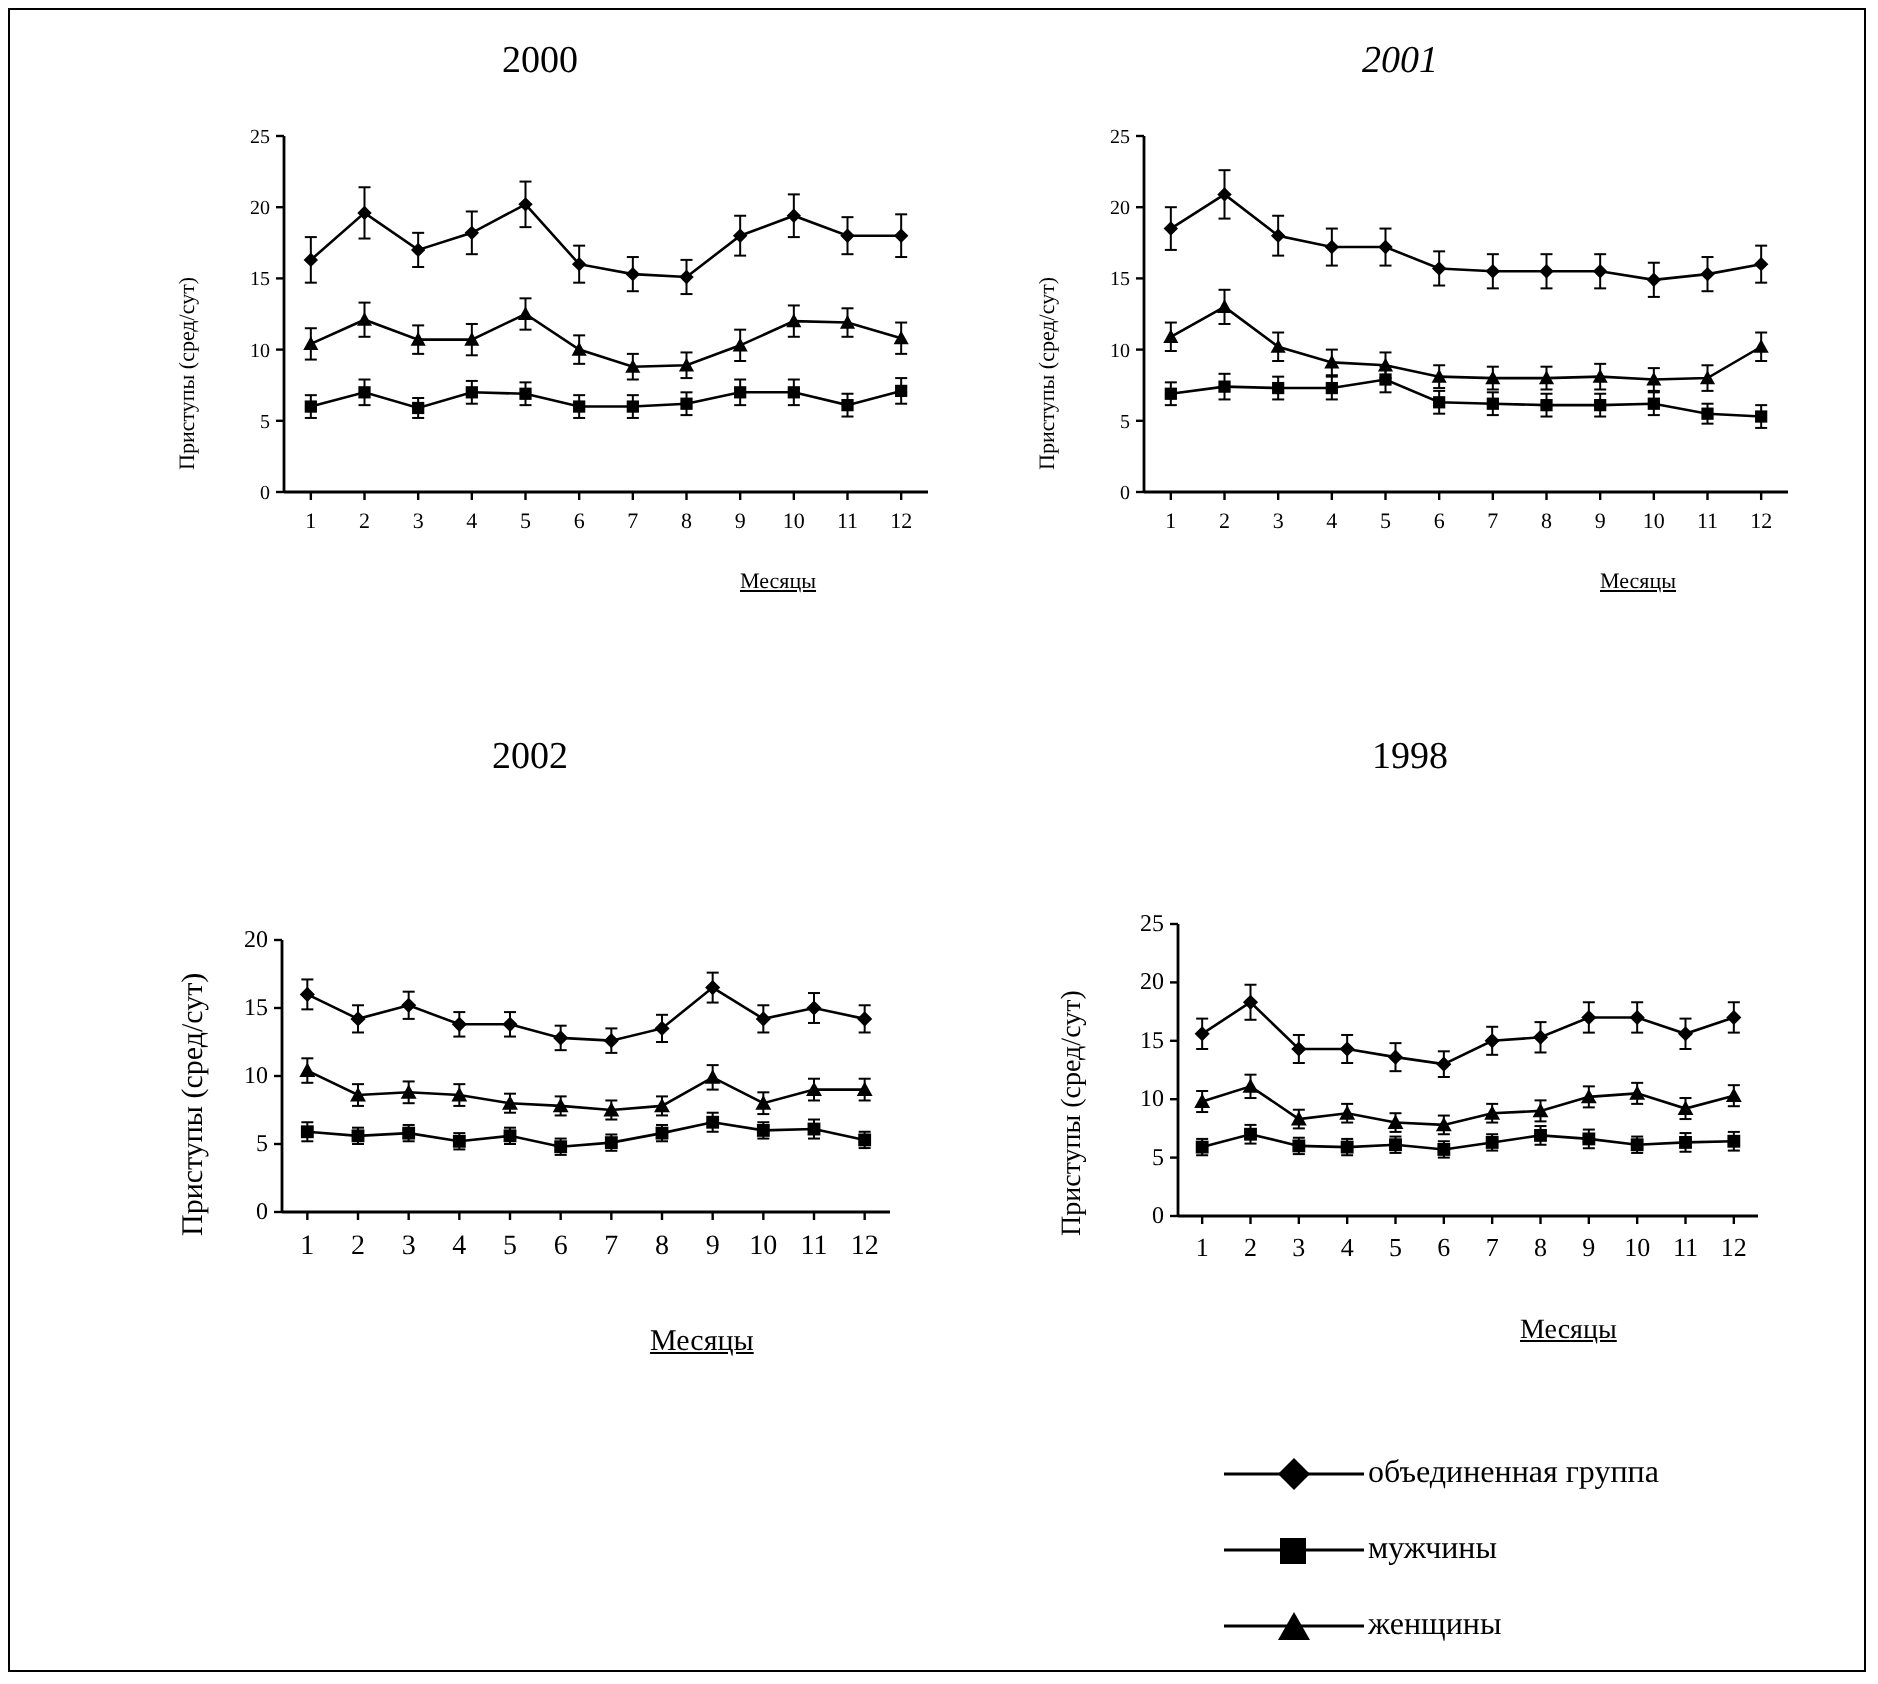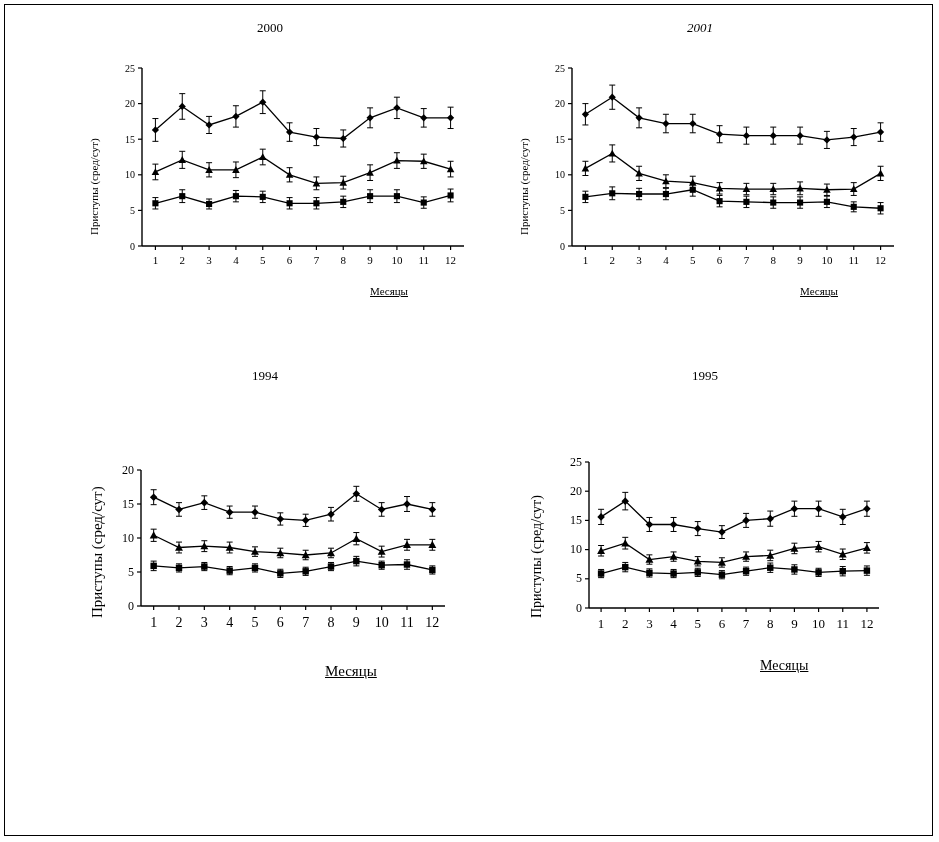--- a/index.html
+++ b/index.html
@@ -24,21 +24,21 @@
     border: 1px solid #000000;
     box-sizing: border-box;
   }
   .panel {
     position: absolute;
   }
   .panel-title {
     position: absolute;
     width: 100%;
     text-align: center;
-    font-size: 13px;
+    font-size: 19px;
     font-family: "Liberation Serif", serif;
   }
   .plot-area {
     position: absolute;
   }
   svg { display: block; }
   .axis-label-y {
     position: absolute;
     font-size: 11px;
     font-family: "Liberation Serif", serif;
@@ -480,21 +480,21 @@
           <polygon points="286.91666666666663,125.97200000000001 290.6966666666666,132.812 283.13666666666666,132.812" fill="#000"></polygon>
           <polygon points="313.75,125.25999999999999 317.53,132.1 309.97,132.1" fill="#000"></polygon>
           <polygon points="340.5833333333333,109.596 344.3633333333333,116.436 336.80333333333334,116.436" fill="#000"></polygon>
         </g>
       </svg>
   </div>
   <div class="axis-label-x" style="left:300px; top:265px;">Месяцы</div>
 </div>
 
 <div class="panel" style="left:55px; top:368px; width:420px; height:330px;">
-  <div class="panel-title" style="left:0; top:0;">1994</div>
+  <div class="panel-title" style="left:0; top:0;">2002</div>
   <div class="axis-label-y" style="left:34px; top:250px; font-size:15px;">Приступы (сред/сут)</div>
   <div class="plot-area" style="left:56px; top:94px;">
     <svg id="svg-2" width="340" height="180">
         <line x1="30" y1="8" x2="30" y2="144" stroke="#000" stroke-width="1.4"></line>
         <line x1="30" y1="144" x2="334" y2="144" stroke="#000" stroke-width="1.4"></line>
         <line x1="26" y1="144" x2="30" y2="144" stroke="#000" stroke-width="1.2"></line>
         <text x="23" y="147.5" text-anchor="end" font-size="12" fill="#000">0</text>
         <line x1="26" y1="110" x2="30" y2="110" stroke="#000" stroke-width="1.2"></line>
         <text x="23" y="113.5" text-anchor="end" font-size="12" fill="#000">5</text>
         <line x1="26" y1="76" x2="30" y2="76" stroke="#000" stroke-width="1.2"></line>
@@ -679,21 +679,21 @@
           <polygon points="270.66666666666663,85.631 274.6356666666666,92.81299999999999 266.69766666666663,92.81299999999999" fill="#000"></polygon>
           <polygon points="296,78.831 299.969,86.01299999999999 292.031,86.01299999999999" fill="#000"></polygon>
           <polygon points="321.3333333333333,78.831 325.3023333333333,86.01299999999999 317.3643333333333,86.01299999999999" fill="#000"></polygon>
         </g>
       </svg>
   </div>
   <div class="axis-label-x" style="left:270px; top:295px; font-size:15px;">Месяцы</div>
 </div>
 
 <div class="panel" style="left:495px; top:368px; width:420px; height:330px;">
-  <div class="panel-title" style="left:0; top:0;">1995</div>
+  <div class="panel-title" style="left:0; top:0;">1998</div>
   <div class="axis-label-y" style="left:34px; top:250px; font-size:14px;">Приступы (сред/сут)</div>
   <div class="plot-area" style="left:60px; top:86px;">
     <svg id="svg-3" width="330" height="190">
         <line x1="34" y1="8" x2="34" y2="154" stroke="#000" stroke-width="1.4"></line>
         <line x1="34" y1="154" x2="324" y2="154" stroke="#000" stroke-width="1.4"></line>
         <line x1="30" y1="154" x2="34" y2="154" stroke="#000" stroke-width="1.2"></line>
         <text x="27" y="157.5" text-anchor="end" font-size="12" fill="#000">0</text>
         <line x1="30" y1="124.8" x2="34" y2="124.8" stroke="#000" stroke-width="1.2"></line>
         <text x="27" y="128.3" text-anchor="end" font-size="12" fill="#000">5</text>
         <line x1="30" y1="95.6" x2="34" y2="95.6" stroke="#000" stroke-width="1.2"></line>
@@ -880,13 +880,40 @@
           <polygon points="263.58333333333337,88.71100000000001 267.55233333333337,95.893 259.6143333333334,95.893" fill="#000"></polygon>
           <polygon points="287.75,96.303 291.719,103.48499999999999 283.781,103.48499999999999" fill="#000"></polygon>
           <polygon points="311.9166666666667,89.87899999999999 315.8856666666667,97.06099999999998 307.9476666666667,97.06099999999998" fill="#000"></polygon>
         </g>
       </svg>
   </div>
   <div class="axis-label-x" style="left:265px; top:290px; font-size:14px;">Месяцы</div>
 </div>
 
 <div class="legend">
+  <div class="legend-row">
+    <div class="legend-mark">
+      <svg width="74" height="20">
+        <line x1="2" y1="10" x2="72" y2="10" stroke="#000" stroke-width="1.6"></line>
+        <polygon points="37,2 45,10 37,18 29,10" fill="#000"></polygon>
+      </svg>
+    </div>
+    <div class="legend-label">объединенная группа</div>
+  </div>
+  <div class="legend-row">
+    <div class="legend-mark">
+      <svg width="74" height="20">
+        <line x1="2" y1="10" x2="72" y2="10" stroke="#000" stroke-width="1.6"></line>
+        <rect x="30" y="4" width="13" height="13" fill="#000"></rect>
+      </svg>
+    </div>
+    <div class="legend-label">мужчины</div>
+  </div>
+  <div class="legend-row">
+    <div class="legend-mark">
+      <svg width="74" height="20">
+        <line x1="2" y1="10" x2="72" y2="10" stroke="#000" stroke-width="1.6"></line>
+        <polygon points="37,3 45,17 29,17" fill="#000"></polygon>
+      </svg>
+    </div>
+    <div class="legend-label">женщины</div>
+  </div>
 </div>
 
 </body></html>

